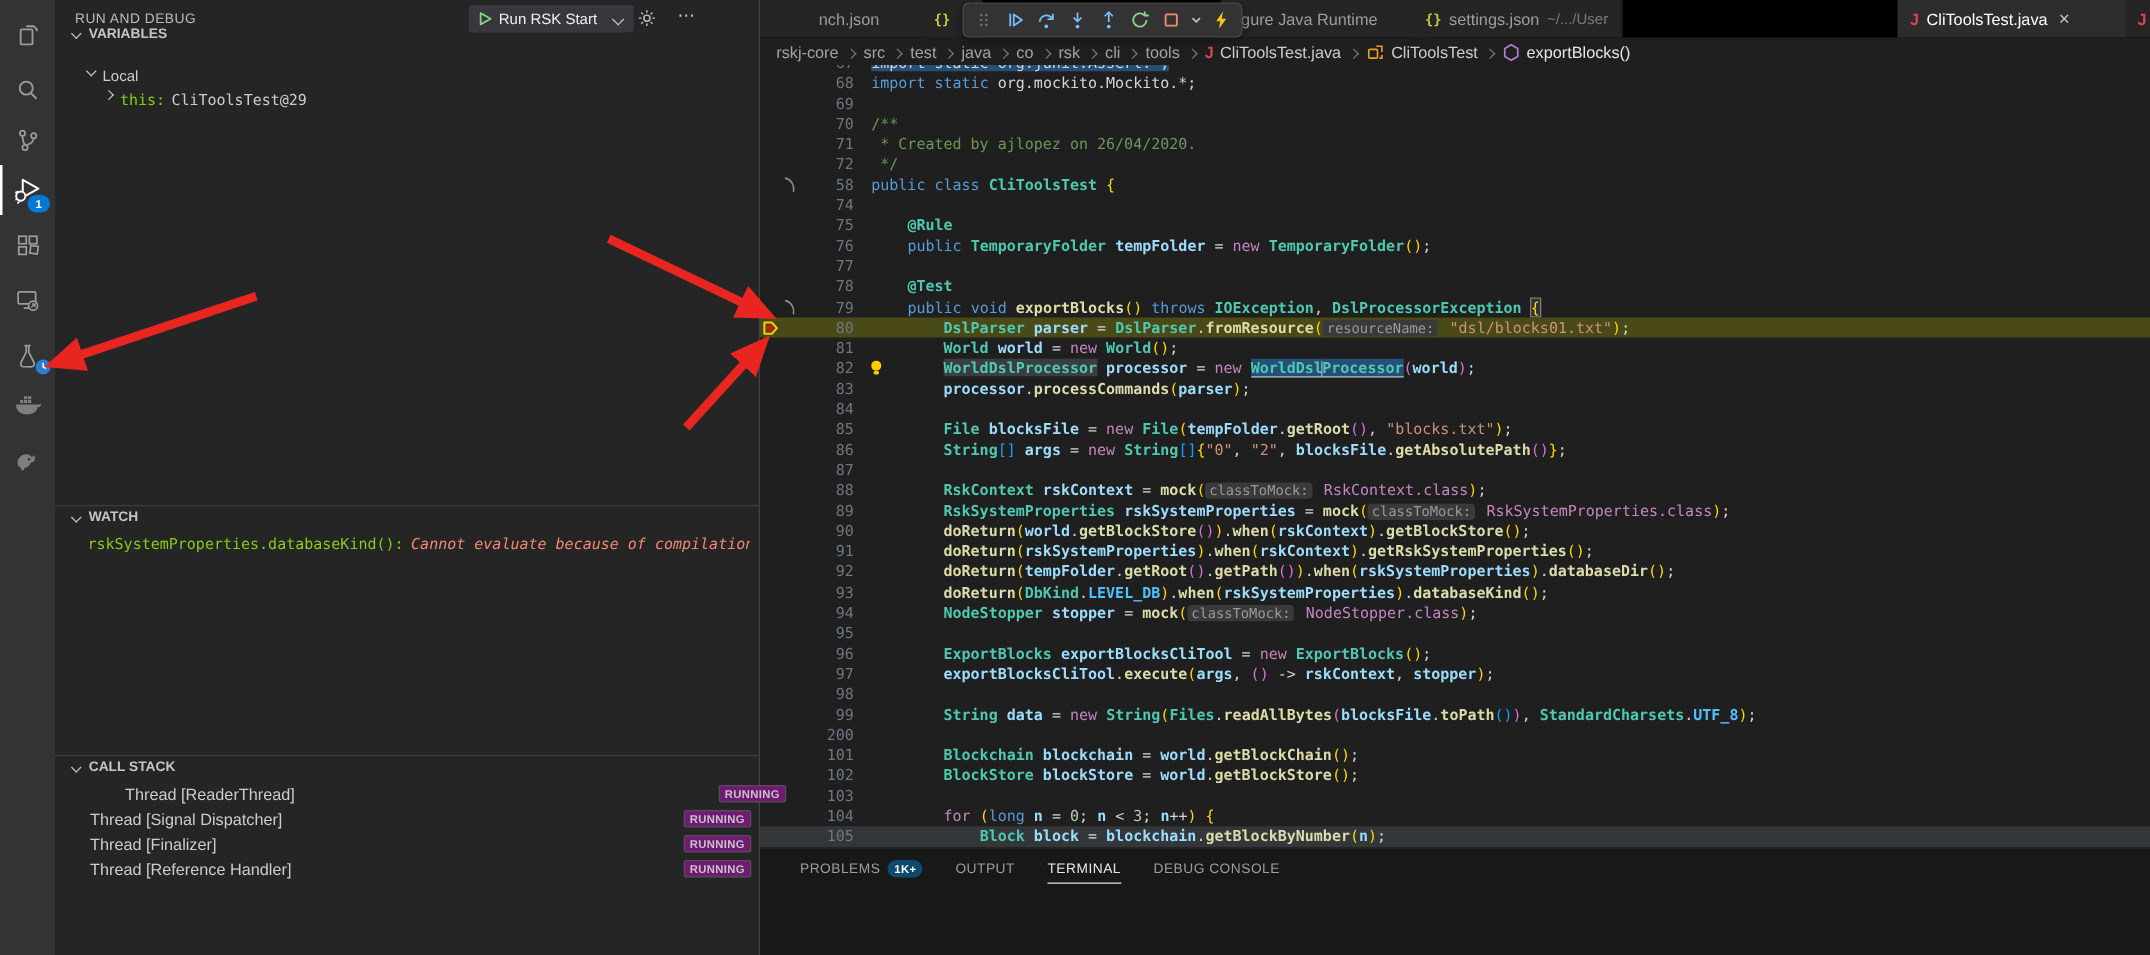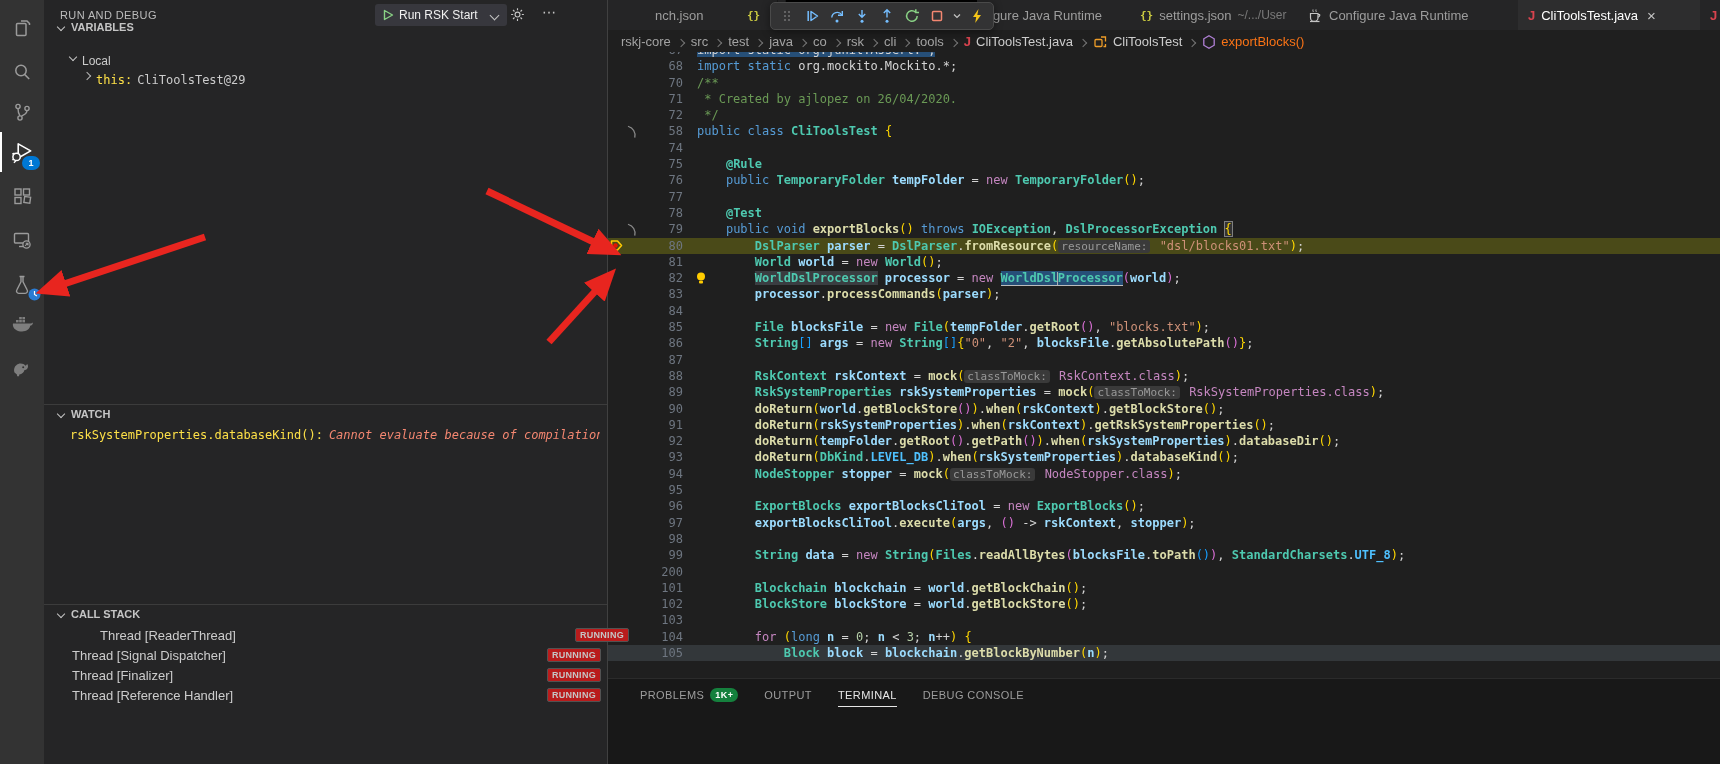--- a/index.html
+++ b/index.html
@@ -19,25 +19,25 @@
   .run-btn .play{margin:0 5px 0 7px;display:flex;}
   .run-btn .cv{margin-left:auto;margin-right:9px;}
   .hdr-ico{position:absolute;top:7px;color:#c5c5c5;cursor:pointer;display:flex;}
   .dots{font-size:14px;line-height:14px;}
   .cv{display:inline-block;width:6px;height:6px;border-left:1px solid #c5c5c5;border-bottom:1px solid #c5c5c5;transform:rotate(-45deg);}
   .sep-gt{display:inline-block;width:5px;height:5px;border-top:1px solid #767676;border-right:1px solid #767676;transform:rotate(45deg);}
   .sec-h{position:absolute;left:14px;display:flex;align-items:center;gap:7px;font-size:11px;font-weight:700;color:#c5c5c5;}
   .sec-h .cv{width:5px;height:5px;}
   .sb-div{position:absolute;left:0;width:563px;border-top:1px solid #3c3c3c;}
   .vrow{position:absolute;font-family:"DejaVu Sans Mono",monospace;font-size:12px;color:#cccccc;display:flex;align-items:flex-start;gap:6px;white-space:nowrap;}
-  .pink{color:#fde047;}
+  .pink{color:#84cc16;}
   .watch-err{color:#f48771;font-style:italic;}
   .thread-row{position:absolute;left:0;width:563px;height:20px;display:flex;align-items:center;color:#cccccc;font-size:13px;cursor:pointer;}
   .thread-name{margin-left:28px;}
-  .run-badge{position:absolute;right:6px;top:3px;background:#b91c1c;border:1px solid #525252;color:#c5c5c5;font-size:9px;font-weight:700;padding:1px 4px;border-radius:2px;letter-spacing:.3px;}
+  .run-badge{position:absolute;right:6px;top:3px;background:#701a75;border:1px solid #525252;color:#c5c5c5;font-size:9px;font-weight:700;padding:1px 4px;border-radius:2px;letter-spacing:.3px;}
 
   
   .tabbar{position:absolute;left:607px;top:0;width:1113px;height:30px;background:#000000;z-index:1;}
   .tab{position:absolute;top:0;height:30px;display:flex;align-items:center;border-right:1px solid #1b1b1b;color:#9d9d9d;font-size:13px;background:#252526;cursor:pointer;white-space:nowrap;overflow:hidden;}
   .tab.active{background:#2d2d2e;color:#ffffff;}
   .tab .ticon{margin:0 6px 0 10px;display:flex;font-weight:700;}
   .tab .tdetail{margin-left:6px;font-size:12px;color:#7a7a7a;}
   .tab .tclose{margin-left:9px;color:#c5c5c5;font-size:15px;line-height:15px;}
   .json-ico{color:#cbcb41;font-size:11px;font-weight:700;font-family:"DejaVu Sans Mono",monospace;}
   .jfile{color:#d8434e;font-weight:700;font-size:13px;}
@@ -81,21 +81,21 @@
   .tk-sel67{background:#264f78;color:#d4d4d4;}
   .tk-selw{background:#3a3d41;color:#4ec9b0;font-weight:700;}
   .tk-selb{background:#264f78;color:#4ec9b0;font-weight:700;border-bottom:1px solid #bbbbbb;}
   .caret{display:inline-block;width:1.5px;height:13px;background:#aeafad;vertical-align:middle;margin:0 -1px;}
 
   
   .panel{position:absolute;left:607px;top:678px;width:1113px;height:86px;background:#181818;border-top:1px solid #2b2b2b;}
   .panel-tabs{position:absolute;left:33px;top:5px;display:flex;align-items:center;gap:26px;font-size:11px;letter-spacing:.4px;color:#9d9d9d;}
   .ptab{display:flex;align-items:center;gap:6px;padding:4px 0 5px 0;cursor:pointer;}
   .ptab.active{color:#e7e7e7;border-bottom:1px solid #e7e7e7;}
-  .pbadge{background:#15803d;color:#ffffff;font-size:9px;font-weight:700;border-radius:9px;padding:2px 5px;}
+  .pbadge{background:#0c4a6e;color:#ffffff;font-size:9px;font-weight:700;border-radius:9px;padding:2px 5px;}
 
   .arrows{position:absolute;left:0;top:0;width:1720px;height:764px;pointer-events:none;z-index:50;}
 </style>
 </head>
 <body>
 
 <div id="app">
 
   <div class="activitybar" id="abar">
       <div class="ab-item" style="top: 8px;">
@@ -249,31 +249,20 @@
         <span class="ticon json-ico">{}</span>
       </div>
       <div class="tab" style="left: 370px; width: 153px; padding-left: 13px;">
         <span>igure Java Runtime</span>
       </div>
       <div class="tab" style="left: 523px; width: 167px;">
         <span class="ticon json-ico">{}</span>
         <span>settings.json</span>
         <span class="tdetail">~/.../User</span>
       </div>
-      <div class="tab" style="left: 690px; width: 221px;">
-        <span class="ticon">
-          <svg width="16" height="15" viewBox="0 0 16 15">
-            <path d="M3.5 5.5h7.5v4.2a3.75 3.75 0 0 1-7.5 0z" fill="none" stroke="#c5c5c5" stroke-width="1.2"></path>
-            <path d="M11 6.5h1.6a1.9 1.9 0 0 1-1.8 2.6" fill="none" stroke="#c5c5c5" stroke-width="1.2"></path>
-            <path d="M3 13.5h9.5" stroke="#c5c5c5" stroke-width="1.2"></path>
-            <path d="M6 1.5c-.8 1 .8 1.4 0 2.6M9 1.5c-.8 1 .8 1.4 0 2.6" fill="none" stroke="#c5c5c5" stroke-width="1"></path>
-          </svg>
-        </span>
-        <span>Configure Java Runtime</span>
-      </div>
       <div class="tab active" style="left: 911px; width: 182px;">
         <span class="ticon jfile">J</span>
         <span>CliToolsTest.java</span>
         <span class="tclose">×</span>
       </div>
       <div class="tab" style="left: 1093px; width: 27px;">
         <span class="ticon jfile">J</span>
       </div>
     </div>
 
@@ -369,27 +358,28 @@
         </span>
         <span style="color: rgb(204, 204, 204);">CliToolsTest</span>
       </span>
       <span class="bc-sep"><span class="sep-gt"></span></span>
       <span style="display: flex; align-items: center;">
         <span class="bc-ico">
           <svg width="14" height="15" viewBox="0 0 14 15">
             <path d="M7 1.8l5.2 3v6.4L7 14.2l-5.2-3V4.8z" fill="none" stroke="#b180d7" stroke-width="1.3"></path>
           </svg>
         </span>
-        <span style="color: #f97316;">exportBlocks()</span>
+        <span style="color: #e5e5e5;">exportBlocks()</span>
       </span>
     </div>
 
   <div class="code-area" id="code">
       <div class="line" style="margin-top: -10px;"><span class="gut"><span class="gicon"></span><span class="gmark"></span><span class="gnum">67</span></span><span class="codetxt"><span class="tk-sel67">import static org.junit.Assert.*;</span></span></div>
       <div class="line"><span class="gut"><span class="gicon"></span><span class="gmark"></span><span class="gnum">68</span></span><span class="codetxt"><span class="tk-k">import</span><span class="tk-d"> </span><span class="tk-k">static</span><span class="tk-d"> org.mockito.Mockito.*;</span></span></div>
+      <div class="line"><span class="gut"><span class="gicon"></span><span class="gmark"></span><span class="gnum">69</span></span><span class="codetxt"></span></div>
       <div class="line"><span class="gut"><span class="gicon"></span><span class="gmark"></span><span class="gnum">70</span></span><span class="codetxt"><span class="tk-c">/**</span></span></div>
       <div class="line"><span class="gut"><span class="gicon"></span><span class="gmark"></span><span class="gnum">71</span></span><span class="codetxt"><span class="tk-c"> * Created by ajlopez on 26/04/2020.</span></span></div>
       <div class="line"><span class="gut"><span class="gicon"></span><span class="gmark"></span><span class="gnum">72</span></span><span class="codetxt"><span class="tk-c"> */</span></span></div>
       <div class="line"><span class="gut"><span class="gicon"></span><span class="gmark"><svg width="11" height="13" viewBox="0 0 11 13">
               <path d="M1.5 1.5a9 9 0 0 1 6.3 10.5" stroke="#8a8a8a" stroke-width="1.3" fill="none" stroke-linecap="round"></path>
             </svg></span><span class="gnum">58</span></span><span class="codetxt"><span class="tk-k">public</span><span class="tk-d"> </span><span class="tk-k">class</span><span class="tk-d"> </span><span class="tk-t">CliToolsTest</span><span class="tk-d"> </span><span class="tk-b1">{</span></span></div>
       <div class="line"><span class="gut"><span class="gicon"></span><span class="gmark"></span><span class="gnum">74</span></span><span class="codetxt"></span></div>
       <div class="line"><span class="gut"><span class="gicon"></span><span class="gmark"></span><span class="gnum">75</span></span><span class="codetxt"><span class="tk-d">    </span><span class="tk-t">@Rule</span></span></div>
       <div class="line"><span class="gut"><span class="gicon"></span><span class="gmark"></span><span class="gnum">76</span></span><span class="codetxt"><span class="tk-d">    </span><span class="tk-k">public</span><span class="tk-d"> </span><span class="tk-t">TemporaryFolder</span><span class="tk-d"> </span><span class="tk-v">tempFolder</span><span class="tk-d"> = </span><span class="tk-ctrl">new</span><span class="tk-d"> </span><span class="tk-t">TemporaryFolder</span><span class="tk-b1">()</span><span class="tk-d">;</span></span></div>
       <div class="line"><span class="gut"><span class="gicon"></span><span class="gmark"></span><span class="gnum">77</span></span><span class="codetxt"></span></div>

